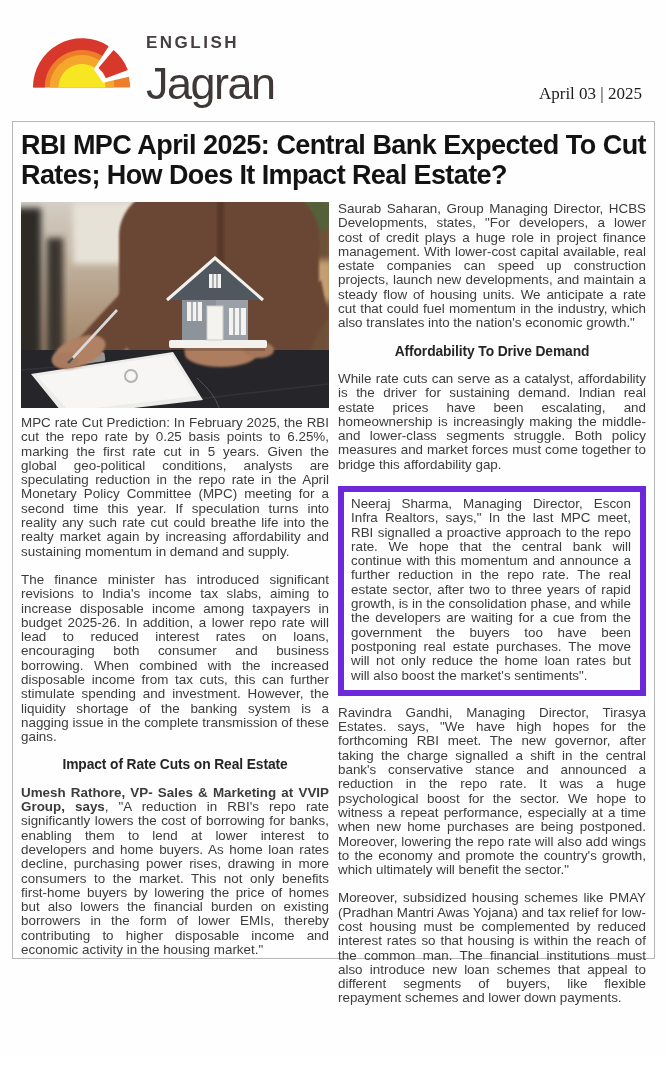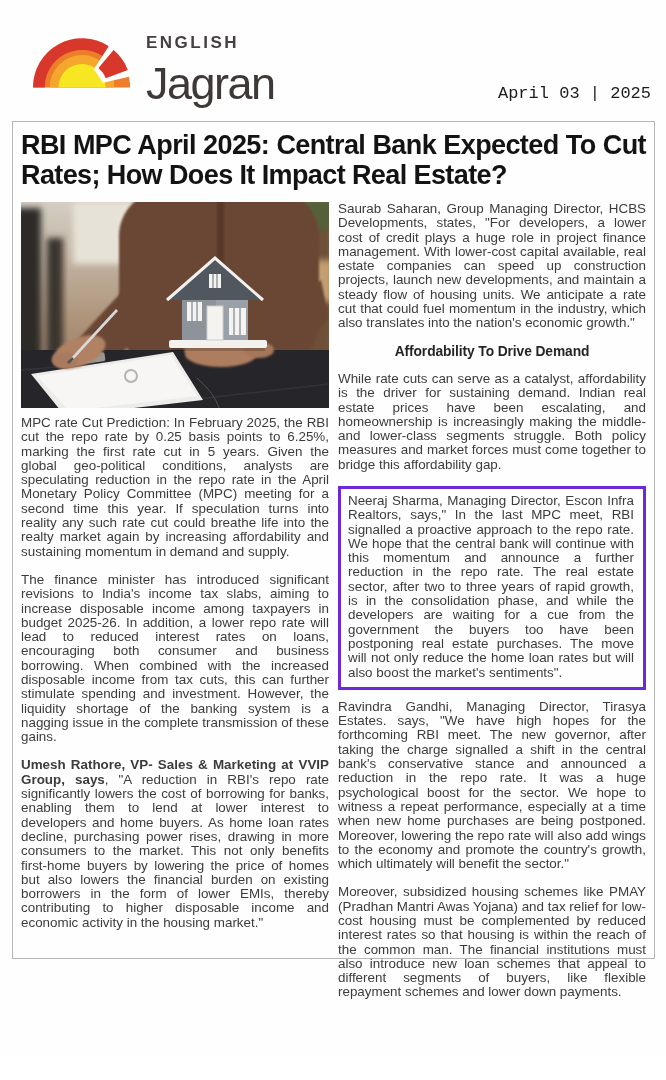--- a/index.html
+++ b/index.html
@@ -11,22 +11,22 @@
     font-family:"Liberation Sans", sans-serif;
     overflow:hidden;
   }
   
   .masthead{position:absolute;top:26px;left:32px;display:flex;align-items:flex-start;}
   .logo-svg{width:104px;height:70px;display:block;}
   .brand-text{margin-left:10px;padding-top:8px;}
   .brand-top{font-size:17px;font-weight:bold;letter-spacing:2.5px;color:#454040;line-height:1;}
   .brand-name{font-size:45px;font-weight:normal;color:#3e3937;line-height:0.92;letter-spacing:-1.5px;margin-top:12px;}
   .issue-date{
-    position:absolute;top:84px;right:15px;
-    font-family:Liberation Mono, monospace;
+    position:absolute;top:84px;right:24px;
+    font-family:Liberation Serif, serif;
     font-size:17px;color:#1c1c1c;
   }
   
   .article-box{
     position:absolute;left:12px;top:121px;
     width:643px;height:838px;
     border:1px solid #b7b7b7;
     background:#fefefe;
     box-sizing:border-box;
     padding:9px 8px 0 8px;
@@ -46,21 +46,21 @@
   }
   .col p{margin:0 0 14px 0;}
   .col h3{
     font-size:13.8px;color:#252525;margin:0 0 13px 0;
     text-align:center;letter-spacing:-0.1px;
   }
   .lead-bold{font-weight:bold;}
   .photo-wrap{width:308px;height:206px;margin:0 0 8px 0;overflow:hidden;background:#b9ab99;}
   .photo-wrap svg{display:block;}
   .highlight-box{
-    border:3px solid #6d28d9;
+    border:6px solid #6d28d9;
     padding:5px 9px 7px 7px;
     margin:0 0 10px 0;
   }
   .highlight-box p{margin:0;}
 </style>
 </head>
 <body>
 
 <div class="page">
 
@@ -168,20 +168,21 @@
               <line x1="219" y1="106" x2="219" y2="133" stroke="#9aa0a8" stroke-width="1.6"></line>
               <rect x="188" y="72" width="12" height="14" fill="#f4f3f0"></rect>
               <line x1="192" y1="72" x2="192" y2="86" stroke="#8d939b" stroke-width="1.4"></line>
               <line x1="196" y1="72" x2="196" y2="86" stroke="#8d939b" stroke-width="1.4"></line>
             </g>
           </svg>
         </div>
 
         <p>MPC rate Cut Prediction:  In February 2025, the RBI cut the repo rate by 0.25 basis points to 6.25%, marking the first rate cut in 5 years. Given the global geo-political conditions, analysts are speculating reduction in the repo rate in the April Monetary Policy Committee (MPC) meeting for a second time this year. If speculation turns into reality any such rate cut could breathe life into the realty market again by increasing affordability and sustaining momentum in demand and supply.</p>
         <p>The finance minister has introduced significant revisions to India's income tax slabs, aiming to increase disposable income among taxpayers in budget 2025-26. In addition, a lower repo rate will lead to reduced interest rates on loans, encouraging both consumer and business borrowing. When combined with the increased disposable income from tax cuts, this can further stimulate spending and investment. However, the liquidity shortage of the banking system is a nagging issue in the complete transmission of these gains.</p>
+        <h3>Impact of Rate Cuts on Real Estate</h3>
         <p><span class="lead-bold">Umesh Rathore, VP- Sales &amp; Marketing at VVIP Group, says</span><span>, "A reduction in RBI's repo rate significantly lowers the cost of borrowing for banks, enabling them to lend at lower interest to developers and home buyers. As home loan rates decline, purchasing power rises, drawing in more consumers to the market. This not only benefits first-home buyers by lowering the price of homes but also lowers the financial burden on existing borrowers in the form of lower EMIs, thereby contributing to higher disposable income and economic activity in the housing market."</span></p>
       </div>
 
       <div class="col">
         <p>Saurab Saharan, Group Managing Director, HCBS Developments, states, "For developers, a lower cost of credit plays a huge role in project finance management. With lower-cost capital available, real estate companies can speed up construction projects, launch new developments, and maintain a steady flow of housing units. We anticipate a rate cut that could fuel momentum in the industry, which also translates into the nation's economic growth."</p>
         <h3>Affordability To Drive Demand</h3>
         <p>While rate cuts can serve as a catalyst, affordability is the driver for sustaining demand. Indian real estate prices have been escalating, and homeownership is increasingly making the middle- and lower-class segments struggle. Both policy measures and market forces must come together to bridge this affordability gap.</p>
         <div class="highlight-box">
           <p>Neeraj Sharma, Managing Director, Escon Infra Realtors, says," In the last MPC meet, RBI signalled a proactive approach to the repo rate. We hope that the central bank will continue with this momentum and announce a further reduction in the repo rate. The real estate sector, after two to three years of rapid growth, is in the consolidation phase, and while the developers are waiting for a cue from the government the buyers too have been postponing real estate purchases. The move will not only reduce the home loan rates but will also boost the market's sentiments".</p>
         </div>

